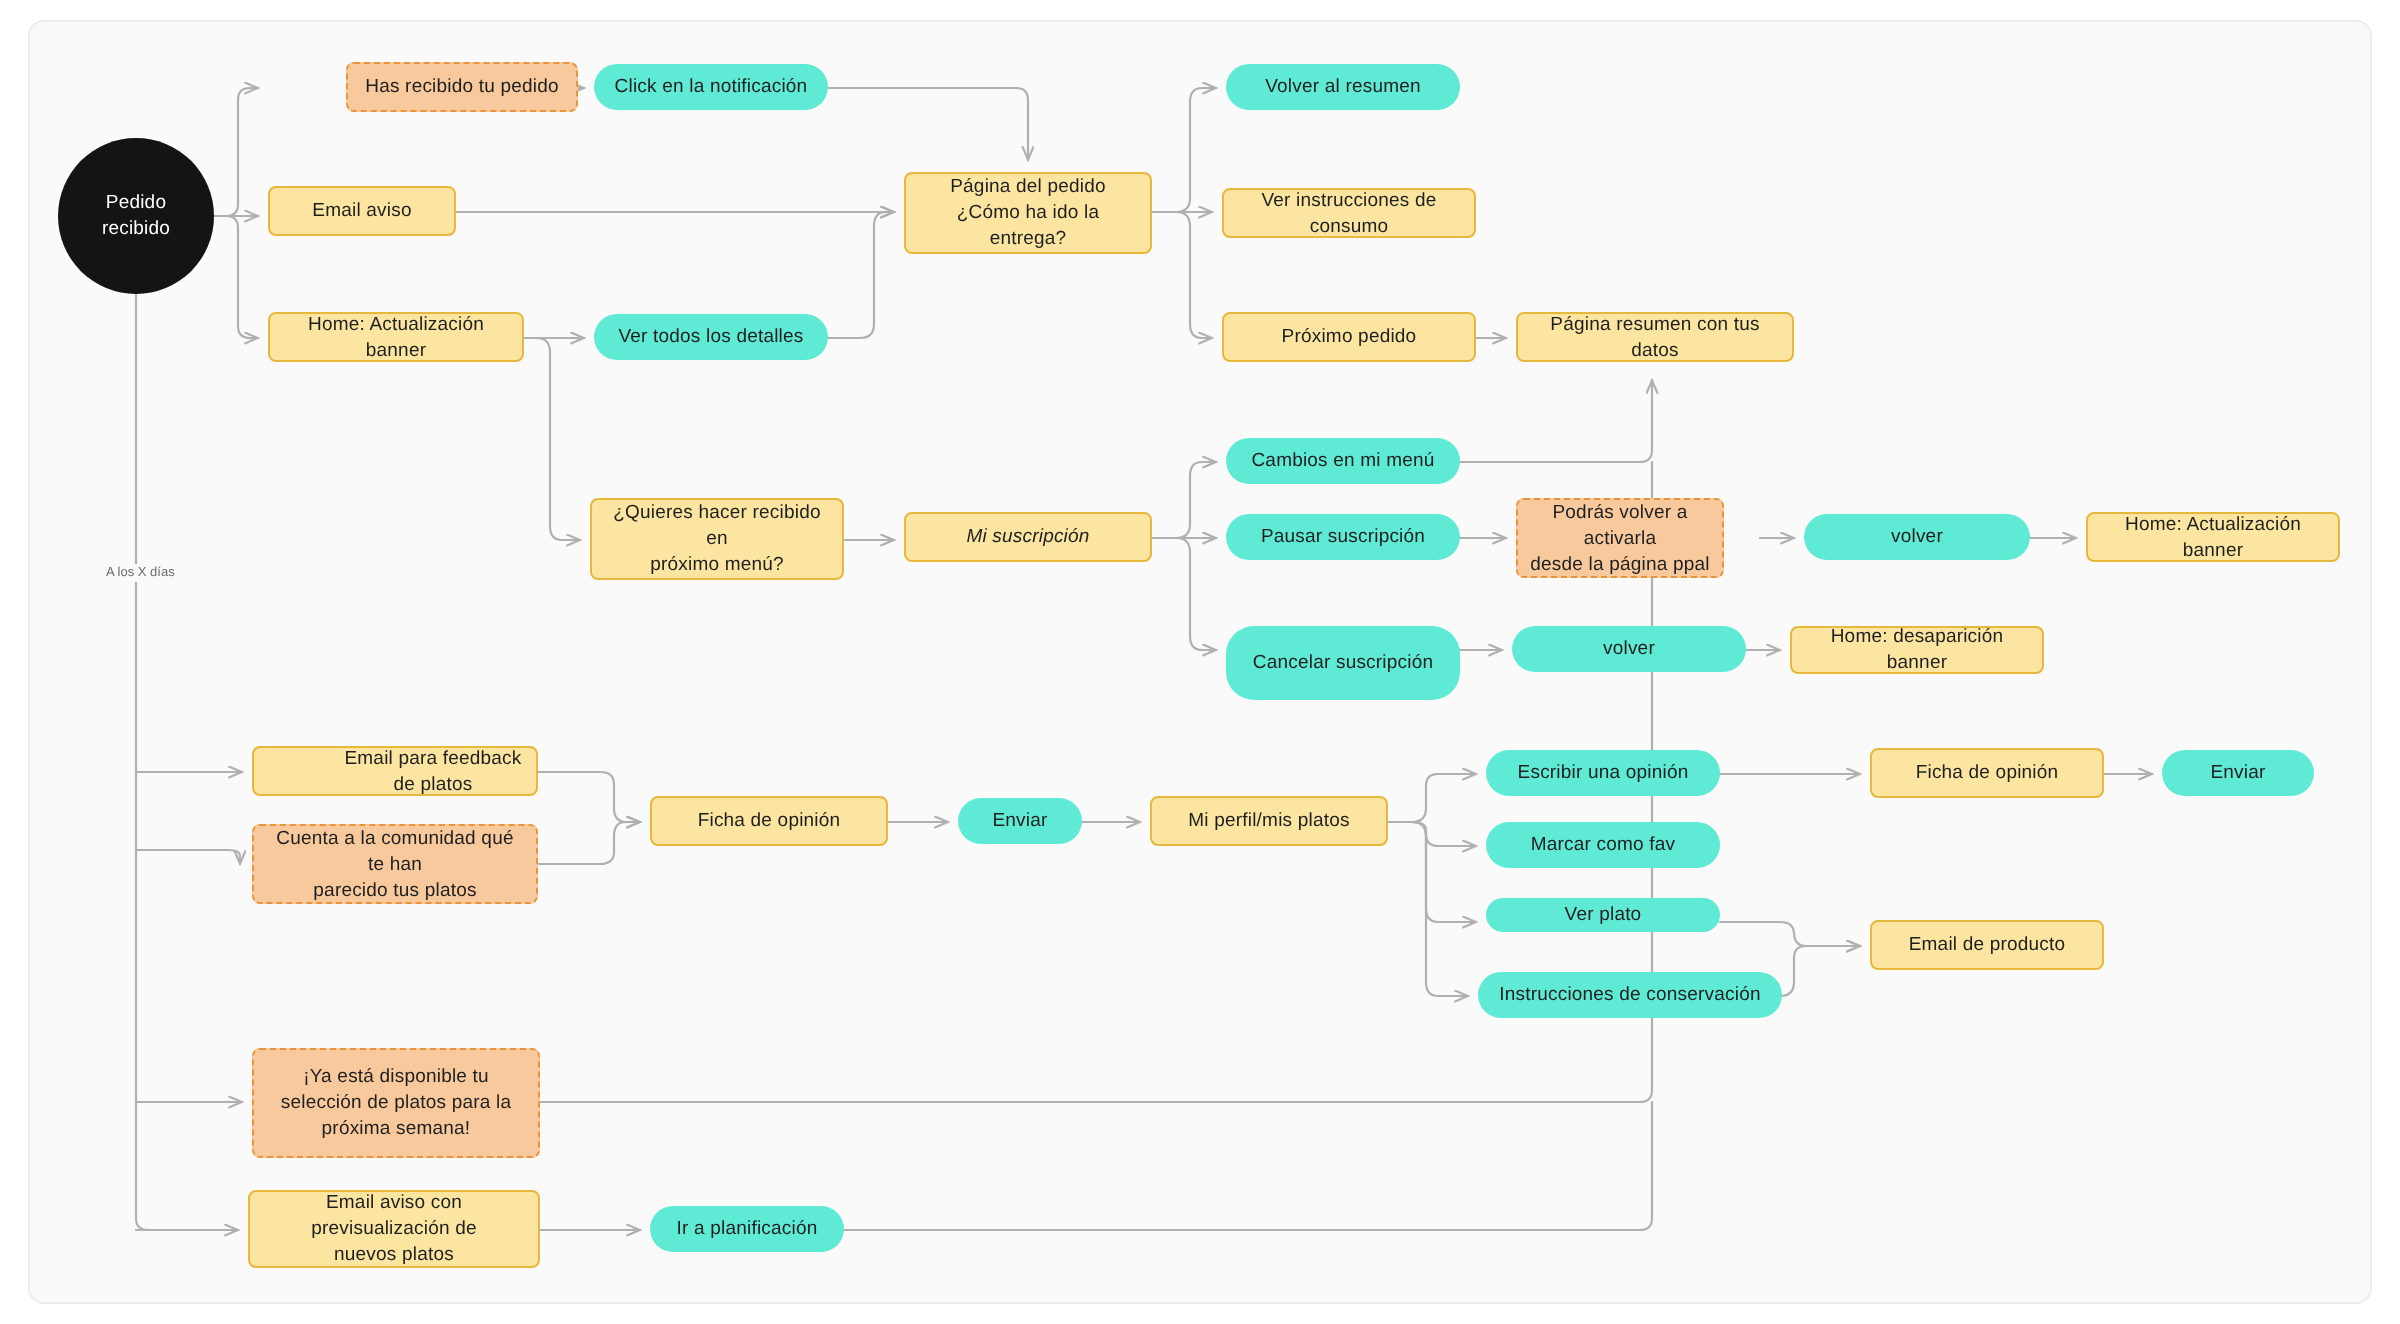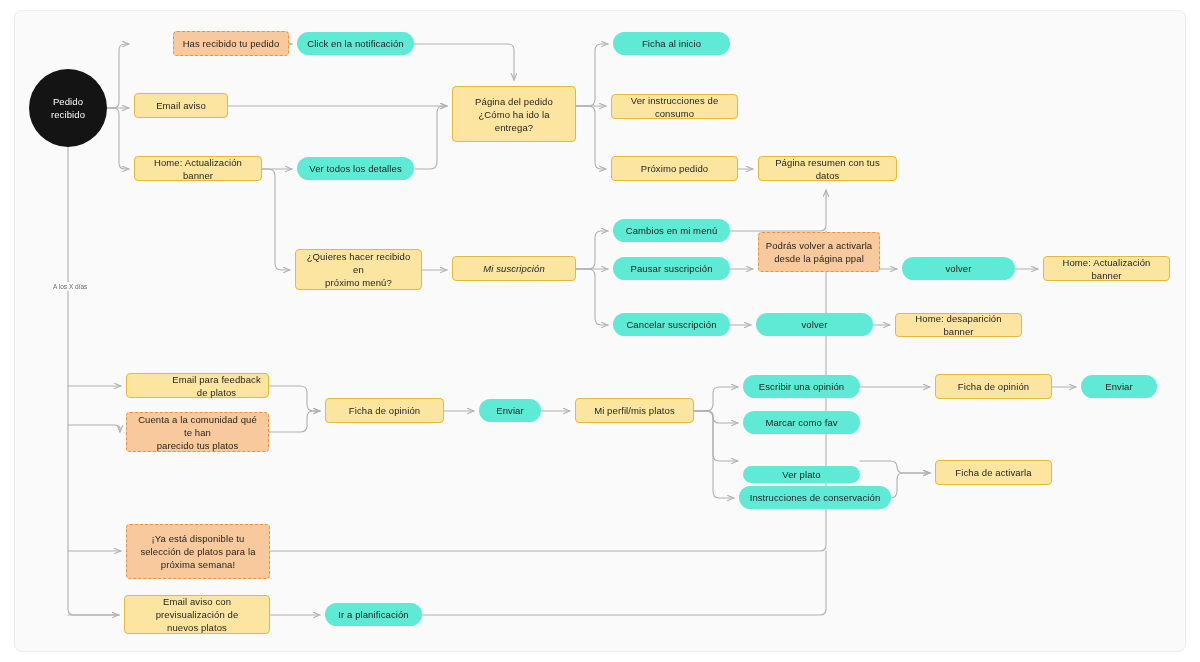--- a/index.html
+++ b/index.html
@@ -172,26 +172,26 @@
       </div>
       <div class="node node-yellow" style="left: 134px; top: 93px; width: 94px; height: 25px;">
         <span style="white-space: pre-line;">Email aviso</span>
       </div>
       <div class="node node-yellow" style="left: 134px; top: 156px; width: 128px; height: 25px;">
         <span style="white-space: pre-line;">Home: Actualización banner</span>
       </div>
       <div class="node node-green" style="left: 297px; top: 157px; width: 117px; height: 23px;">
         <span style="white-space: pre-line;">Ver todos los detalles</span>
       </div>
-      <div class="node node-yellow" style="left: 452px; top: 86px; width: 124px; height: 56px;">
+      <div class="node node-yellow" style="left: 452px; top: 86px; width: 124px; height: 41px;">
         <span style="white-space: pre-line;">Página del pedido
 ¿Cómo ha ido la entrega?</span>
       </div>
       <div class="node node-green" style="left: 613px; top: 32px; width: 117px; height: 23px;">
-        <span style="white-space: pre-line;">Ficha al inicio</span>
+        <span style="white-space: pre-line;">Volver al resumen</span>
       </div>
       <div class="node node-yellow" style="left: 611px; top: 94px; width: 127px; height: 25px;">
         <span style="white-space: pre-line;">Ver instrucciones de consumo</span>
       </div>
       <div class="node node-yellow" style="left: 611px; top: 156px; width: 127px; height: 25px;">
         <span style="white-space: pre-line;">Próximo pedido</span>
       </div>
       <div class="node node-yellow" style="left: 758px; top: 156px; width: 139px; height: 25px;">
         <span style="white-space: pre-line;">Página resumen con tus datos</span>
       </div>
@@ -201,31 +201,31 @@
       </div>
       <div class="node node-yellow" style="left: 452px; top: 256px; width: 124px; height: 25px; font-style: italic;">
         <span style="white-space: pre-line;">Mi suscripción</span>
       </div>
       <div class="node node-green" style="left: 613px; top: 219px; width: 117px; height: 23px;">
         <span style="white-space: pre-line;">Cambios en mi menú</span>
       </div>
       <div class="node node-green" style="left: 613px; top: 257px; width: 117px; height: 23px;">
         <span style="white-space: pre-line;">Pausar suscripción</span>
       </div>
-      <div class="node node-orange-dashed" style="left: 758px; top: 232px; width: 122px; height: 40px;">
+      <div class="node node-orange-dashed" style="left: 758px; top: 249px; width: 104px; height: 40px;">
         <span style="white-space: pre-line;">Podrás volver a activarla
 desde la página ppal</span>
       </div>
       <div class="node node-green" style="left: 902px; top: 257px; width: 113px; height: 23px;">
         <span style="white-space: pre-line;">volver</span>
       </div>
       <div class="node node-yellow" style="left: 1043px; top: 256px; width: 127px; height: 25px;">
         <span style="white-space: pre-line;">Home: Actualización banner</span>
       </div>
-      <div class="node node-green" style="left: 613px; top: 313px; width: 117px; height: 23px;">
+      <div class="node node-green" style="left: 613px; top: 313px; width: 117px; height: 37px;">
         <span style="white-space: pre-line;">Cancelar suscripción</span>
       </div>
       <div class="node node-green" style="left: 756px; top: 313px; width: 117px; height: 23px;">
         <span style="white-space: pre-line;">volver</span>
       </div>
       <div class="node node-yellow" style="left: 895px; top: 313px; width: 127px; height: 24px;">
         <span style="white-space: pre-line;">Home: desaparición banner</span>
       </div>
       <div class="node node-yellow" style="left: 126px; top: 373px; width: 143px; height: 25px; padding-left: 44px;">
         <span style="white-space: pre-line;">Email para feedback de platos</span>
@@ -248,28 +248,28 @@
       </div>
       <div class="node node-yellow" style="left: 935px; top: 374px; width: 117px; height: 25px;">
         <span style="white-space: pre-line;">Ficha de opinión</span>
       </div>
       <div class="node node-green" style="left: 1081px; top: 375px; width: 76px; height: 23px;">
         <span style="white-space: pre-line;">Enviar</span>
       </div>
       <div class="node node-green" style="left: 743px; top: 411px; width: 117px; height: 23px;">
         <span style="white-space: pre-line;">Marcar como fav</span>
       </div>
-      <div class="node node-green" style="left: 743px; top: 466px; width: 117px; height: 17px; justify-content: center;">
+      <div class="node node-green" style="left: 743px; top: 449px; width: 117px; height: 17px; justify-content: center;">
         <span style="white-space: pre-line;">Ver plato</span>
       </div>
       <div class="node node-green" style="left: 739px; top: 486px; width: 152px; height: 23px;">
         <span style="white-space: pre-line;">Instrucciones de conservación</span>
       </div>
       <div class="node node-yellow" style="left: 935px; top: 460px; width: 117px; height: 25px;">
-        <span style="white-space: pre-line;">Ficha de activarla</span>
+        <span style="white-space: pre-line;">Email de producto</span>
       </div>
       <div class="node node-orange-dashed" style="left: 126px; top: 524px; width: 144px; height: 55px;">
         <span style="white-space: pre-line;">¡Ya está disponible tu
 selección de platos para la
 próxima semana!</span>
       </div>
       <div class="node node-yellow" style="left: 124px; top: 595px; width: 146px; height: 39px;">
         <span style="white-space: pre-line;">Email aviso con previsualización de
 nuevos platos</span>
       </div>

